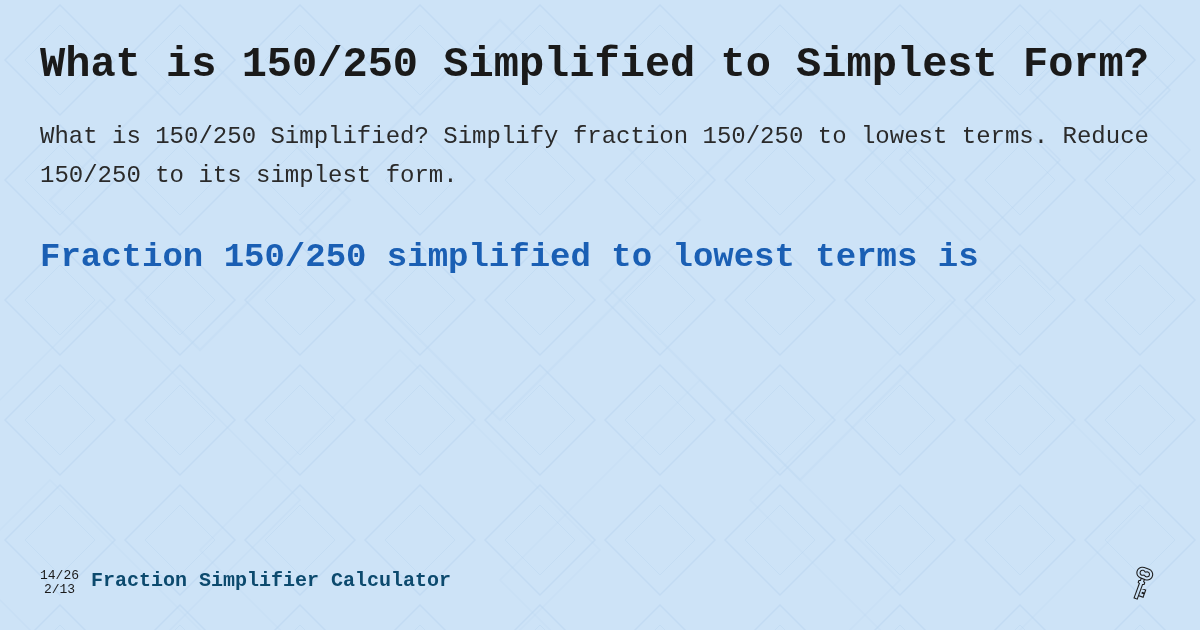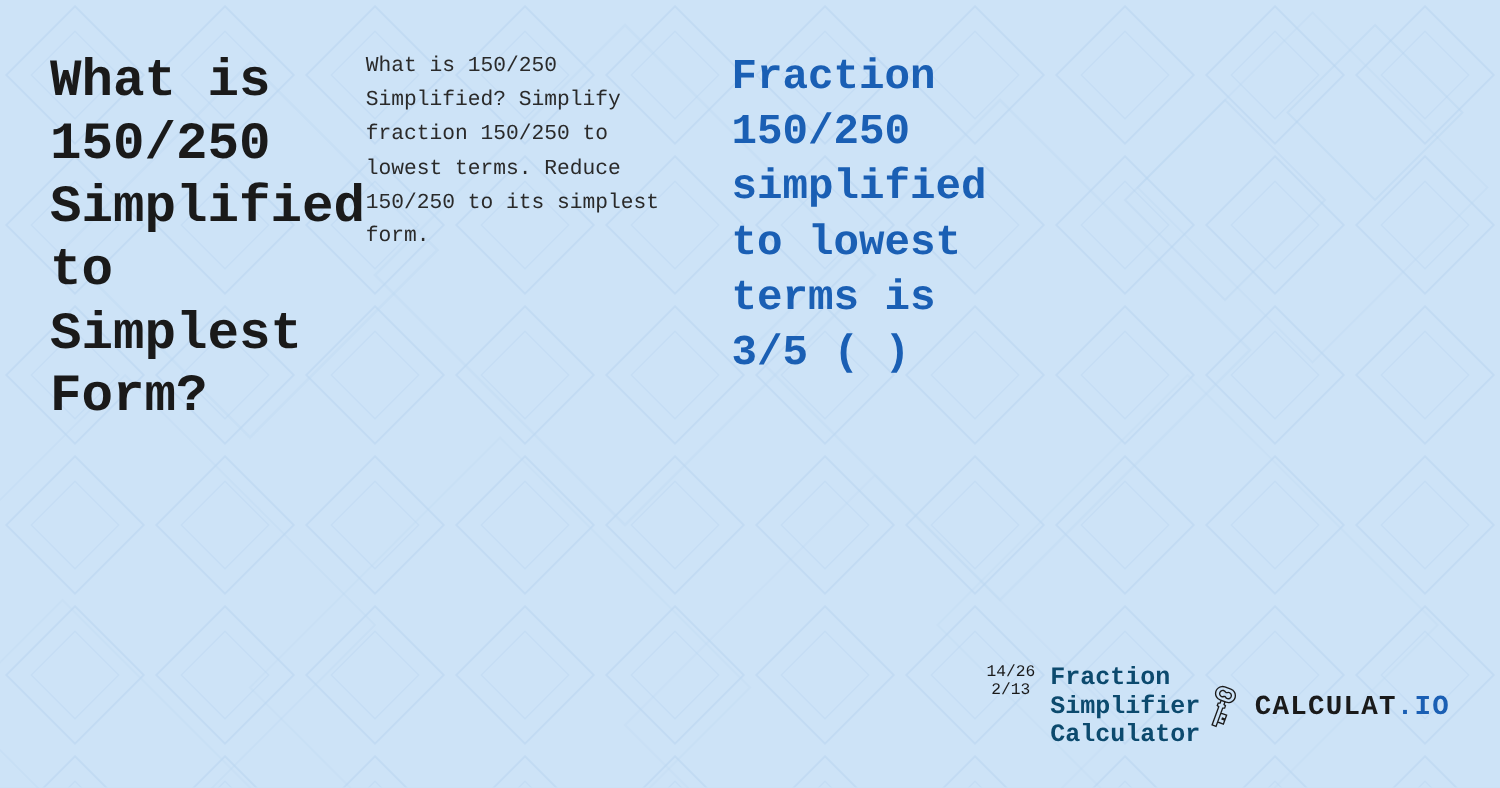--- a/index.html
+++ b/index.html
@@ -32,44 +32,43 @@
       width: 100%;
       height: 100%;
     }
 
     .content {
       position: relative;
       z-index: 1;
       padding: 40px 40px 30px 40px;
       height: 100%;
       display: flex;
-      flex-direction: row;
+      flex-direction: column;
       background: rgba(210, 230, 248, 0.55);
     }
 
     .main-title {
       font-size: 42px;
       font-weight: 900;
       color: #1a1a1a;
       line-height: 1.2;
       margin-bottom: 28px;
       font-family: 'Courier New', Courier, monospace;
     }
 
     .description {
-      font-size: 17px;
+      font-size: 24px;
       color: #2a2a2a;
       line-height: 1.6;
       margin-bottom: 40px;
       font-family: 'Courier New', Courier, monospace;
     }
 
     .result-section {
       flex: 1;
-      margin-left: 44px;
     }
 
     .result-text {
       font-size: 34px;
       font-weight: 900;
       color: #1a5fb4;
       line-height: 1.3;
       font-family: 'Courier New', Courier, monospace;
     }
 
@@ -160,33 +159,29 @@
 </div>
 
 <div class="content">
   <h1 class="main-title">What is 150/250 Simplified to Simplest Form?</h1>
 
   <p class="description">What is 150/250 Simplified? Simplify fraction 150/250 to lowest terms. Reduce 150/250 to its simplest form.</p>
 
   <div class="result-section">
     <p class="result-text">
       <span>Fraction 150/250 simplified to lowest terms is</span><br>
-      <span>3/5 ( )</span>
     </p>
   </div>
 
   <div class="footer">
     <div class="footer-left">
       <div class="fraction-stack">
         <span>14/26</span>
         <span>2/13</span>
       </div>
       <span class="footer-brand">Fraction Simplifier Calculator</span>
     </div>
 
     <div class="footer-logo">
       <span class="logo-key-icon">🗝</span>
-      <span class="logo-text">
-        CALCULAT<span class="dot-io">.IO</span>
-      </span>
     </div>
   </div>
 </div>
 
 </body></html>

